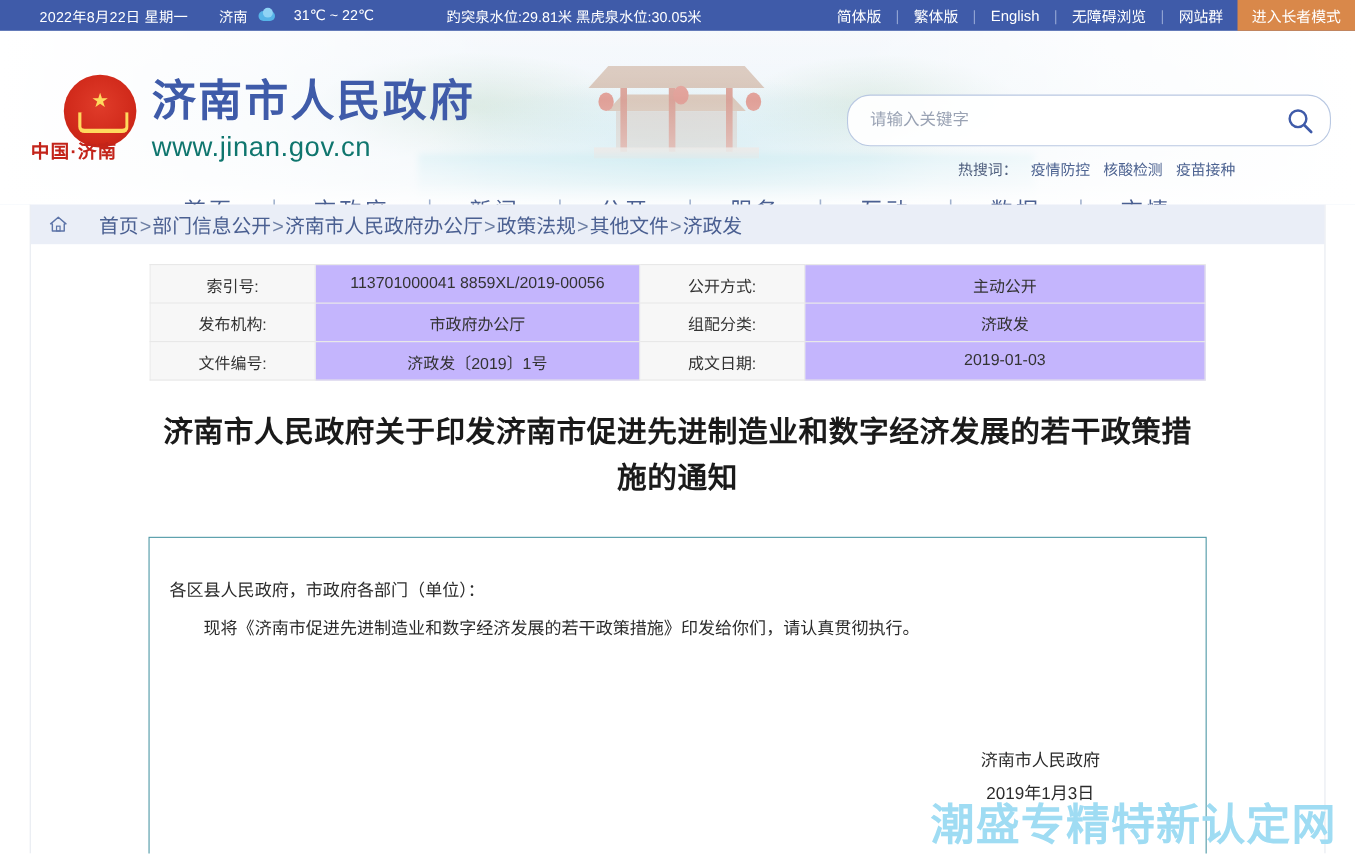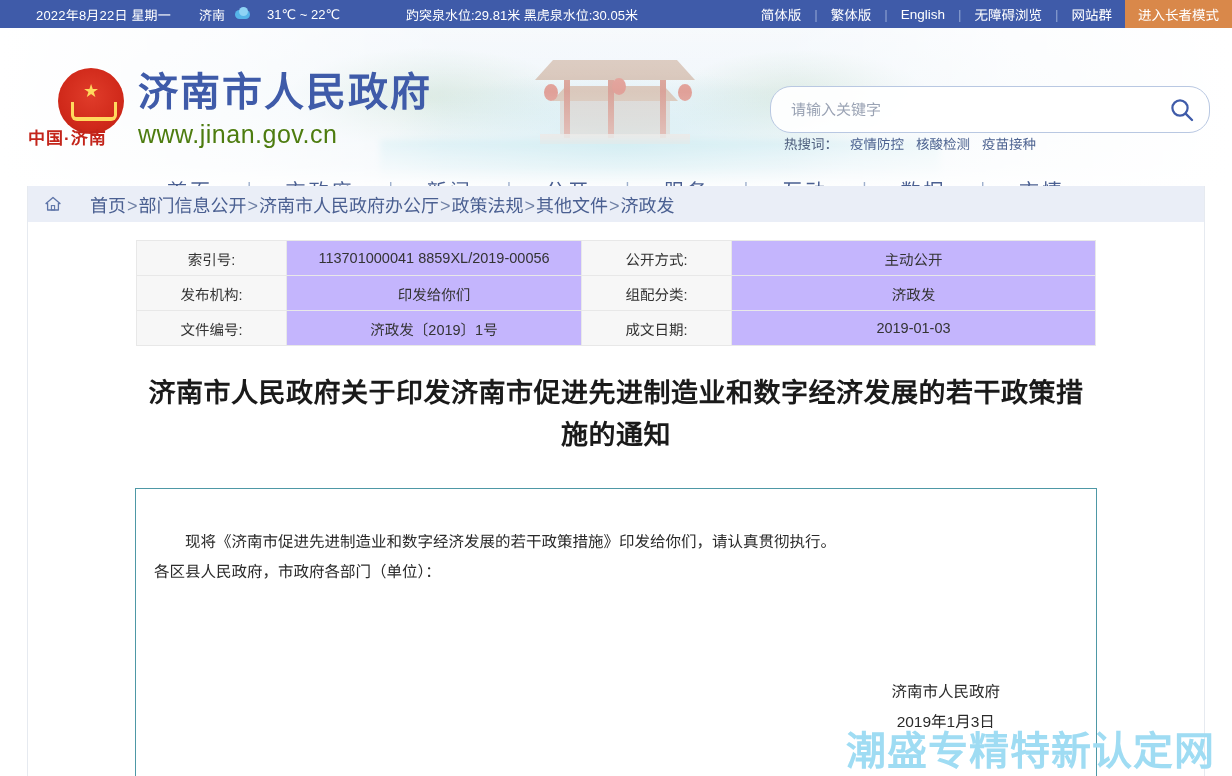--- a/index.html
+++ b/index.html
@@ -191,21 +191,21 @@
   .brand-title {
     font-size: 40px;
     font-weight: bold;
     color: #3f5ba9;
     letter-spacing: 2px;
     line-height: 48px;
     white-space: nowrap;
   }
   .brand-url {
     font-size: 25px;
-    color: #4d7c0f;
+    color: #0f766e;
     letter-spacing: .5px;
     line-height: 32px;
     margin-top: 2px;
     white-space: nowrap;
   }
   .cn-jinan {
     position: absolute;
     left: 28px; top: 96px;
     font-size: 17px;
     color: #c3241a;
@@ -243,24 +243,26 @@
   .search-btn {
     width: 38px; height: 36px;
     border: none;
     background: transparent;
     cursor: pointer;
     display: flex;
     align-items: center;
     justify-content: center;
   }
   .hotwords {
+    margin-top: 10px;
     padding-left: 14px;
     font-size: 13.5px;
     color: #5a6782;
     white-space: nowrap;
+    text-align: center;
   }
   .hotwords .hw-label { color: #50607f; }
   .hotwords a {
     color: #4d6391;
     text-decoration: none;
     margin-left: 12px;
   }
 
   
   .mainnav {
@@ -488,38 +490,38 @@
   <table class="meta-table">
     <tbody>
       <tr>
         <td class="lbl">索引号:</td>
         <td class="val val-wide">113701000041 8859XL/2019-00056</td>
         <td class="lbl">公开方式:</td>
         <td class="val">主动公开</td>
       </tr>
       <tr>
         <td class="lbl">发布机构:</td>
-        <td class="val val-wide">印发给你们</td>
+        <td class="val val-wide">市政府办公厅</td>
         <td class="lbl">组配分类:</td>
         <td class="val">济政发</td>
       </tr>
       <tr>
         <td class="lbl">文件编号:</td>
         <td class="val val-wide">济政发〔2019〕1号</td>
         <td class="lbl">成文日期:</td>
         <td class="val">2019-01-03</td>
       </tr>
     </tbody>
   </table>
 
   <h1 class="doc-title">济南市人民政府关于印发济南市促进先进制造业和数字经济发展的若干政策措施的通知</h1>
 
   <div class="doc-box">
+    <p class="doc-p">各区县人民政府，市政府各部门（单位）：</p>
     <p class="doc-p indent">现将《济南市促进先进制造业和数字经济发展的若干政策措施》印发给你们，请认真贯彻执行。</p>
-    <p class="doc-p">各区县人民政府，市政府各部门（单位）：</p>
     <div class="doc-sign">
       <div>济南市人民政府</div>
       <div>2019年1月3日</div>
     </div>
   </div>
 
 </div>
 
 <div class="watermark">潮盛专精特新认定网</div>
 

